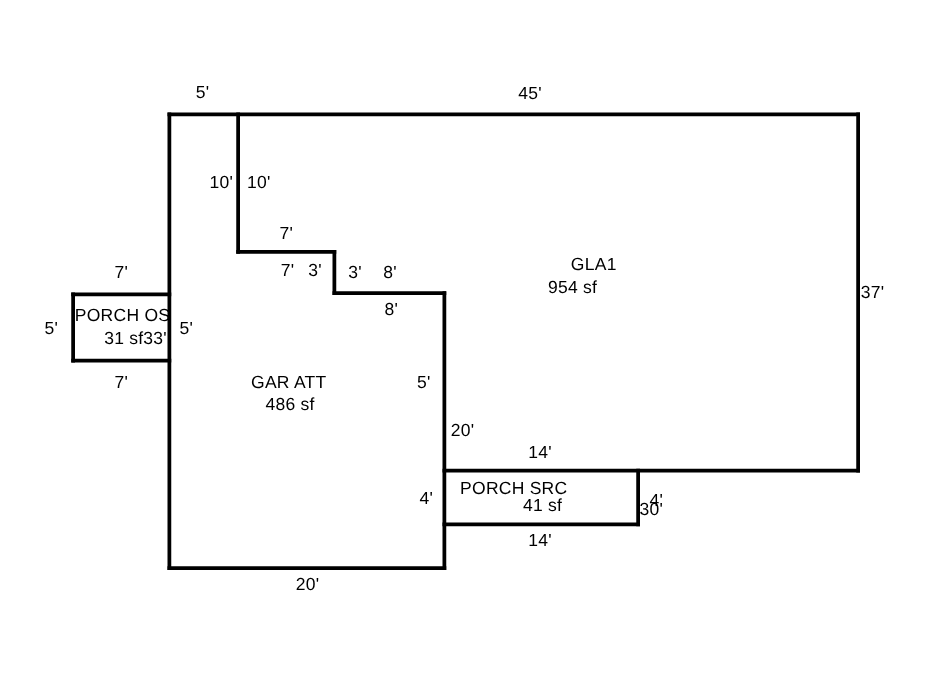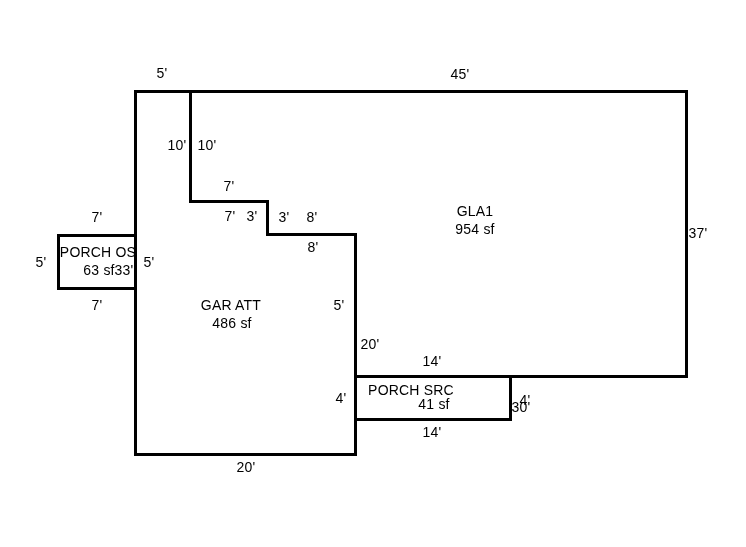--- a/index.html
+++ b/index.html
@@ -46,21 +46,21 @@
   <i class="wall" style="left:266px; top:233px; width:91px;  height:3px"></i>
   <i class="wall" style="left:685px; top:90px;  width:3px;   height:288px"></i>
   <i class="wall" style="left:354px; top:375px; width:334px; height:3px"></i>
   <i class="wall" style="left:509px; top:375px; width:3px;   height:46px"></i>
   <i class="wall" style="left:354px; top:418px; width:158px; height:3px"></i>
   <i class="wall" style="left:57px;  top:234px; width:3px;   height:56px"></i>
   <i class="wall" style="left:57px;  top:234px; width:80px;  height:3px"></i>
   <i class="wall" style="left:57px;  top:287px; width:80px;  height:3px"></i>
 
   <span class="lbl" style="left:162px; top:73px">5'</span>
-  <span class="lbl" style="left:460px; top:74px">45'</span>
+  <span class="lbl" style="left:424px; top:74px">45'</span>
   <span class="lbl" style="left:177px; top:145px">10'</span>
   <span class="lbl" style="left:207px; top:145px">10'</span>
   <span class="lbl" style="left:229px; top:186px">7'</span>
   <span class="lbl" style="left:230px; top:216px">7'</span>
   <span class="lbl" style="left:252px; top:216px">3'</span>
   <span class="lbl" style="left:284px; top:217px">3'</span>
   <span class="lbl" style="left:312px; top:217px">8'</span>
   <span class="lbl" style="left:313px; top:247px">8'</span>
   <span class="lbl" style="left:698px; top:233px">37'</span>
   <span class="lbl" style="left:97px;  top:217px">7'</span>
@@ -71,21 +71,21 @@
   <span class="lbl" style="left:339px; top:305px">5'</span>
   <span class="lbl" style="left:370px; top:344px">20'</span>
   <span class="lbl" style="left:432px; top:361px">14'</span>
   <span class="lbl" style="left:341px; top:398px">4'</span>
   <span class="lbl" style="left:521px; top:407px">30'</span>
   <span class="lbl" style="left:525px; top:400px">4'</span>
   <span class="lbl" style="left:432px; top:432px">14'</span>
   <span class="lbl" style="left:246px; top:467px">20'</span>
 
   <span class="lbl" style="left:475px; top:211px">GLA1</span>
-  <span class="lbl" style="left:475px; top:229px">954 sf</span>
+  <span class="lbl" style="left:458px; top:229px">954 sf</span>
   <span class="lbl" style="left:231px; top:305px">GAR ATT</span>
   <span class="lbl" style="left:232px; top:323px">486 sf</span>
   <span class="lbl" style="left:98px;  top:252px">PORCH OS</span>
-  <span class="lbl" style="left:99px;  top:270px">63 sf</span>
+  <span class="lbl" style="left:99px;  top:270px">31 sf</span>
   <span class="lbl" style="left:411px; top:390px">PORCH SRC</span>
   <span class="lbl" style="left:434px; top:404px">41 sf</span>
 
 </div>
 
 </body></html>

